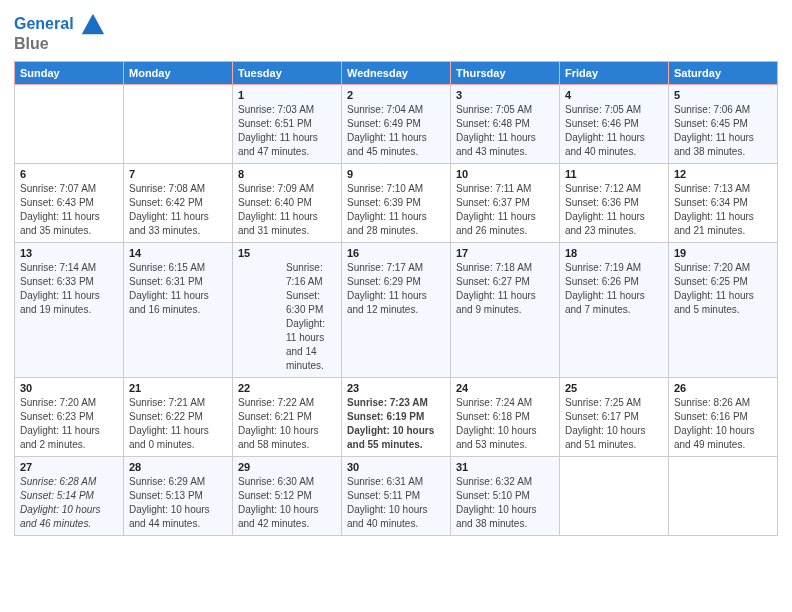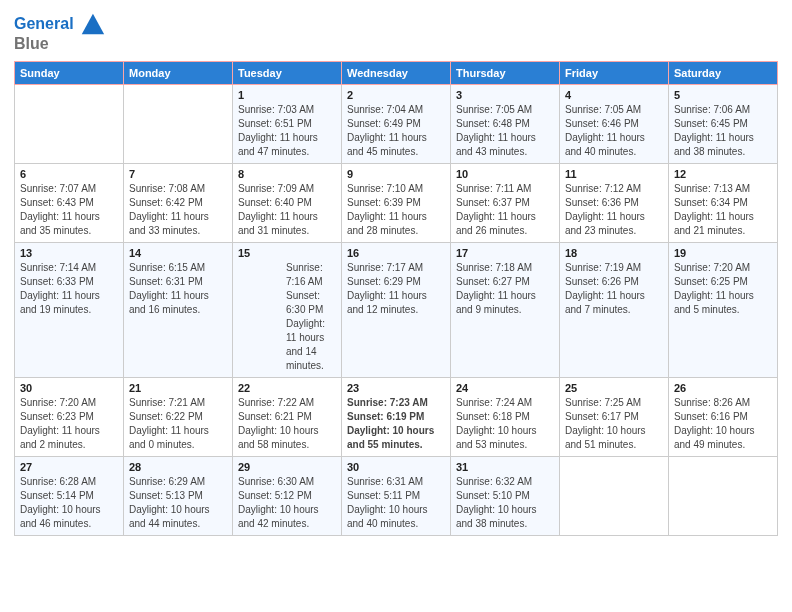--- a/index.html
+++ b/index.html
@@ -297,21 +297,21 @@
           <td>
             <span class="day-num">26</span>
             <div class="day-info" style="white-space: pre-line;">Sunrise: 8:26 AM
 Sunset: 6:16 PM
 Daylight: 10 hours and 49 minutes.</div>
           </td>
         </tr>
         <tr>
           <td>
             <span class="day-num">27</span>
-            <div class="day-info" style="white-space: pre-line;">Sunrise: 6:28 AM
+            <div class="day-info" style="white-space: pre-line; font-style: italic;">Sunrise: 6:28 AM
 Sunset: 5:14 PM
 Daylight: 10 hours and 46 minutes.</div>
           </td>
           <td>
             <span class="day-num">28</span>
             <div class="day-info" style="white-space: pre-line;">Sunrise: 6:29 AM
 Sunset: 5:13 PM
 Daylight: 10 hours and 44 minutes.</div>
           </td>
           <td>

